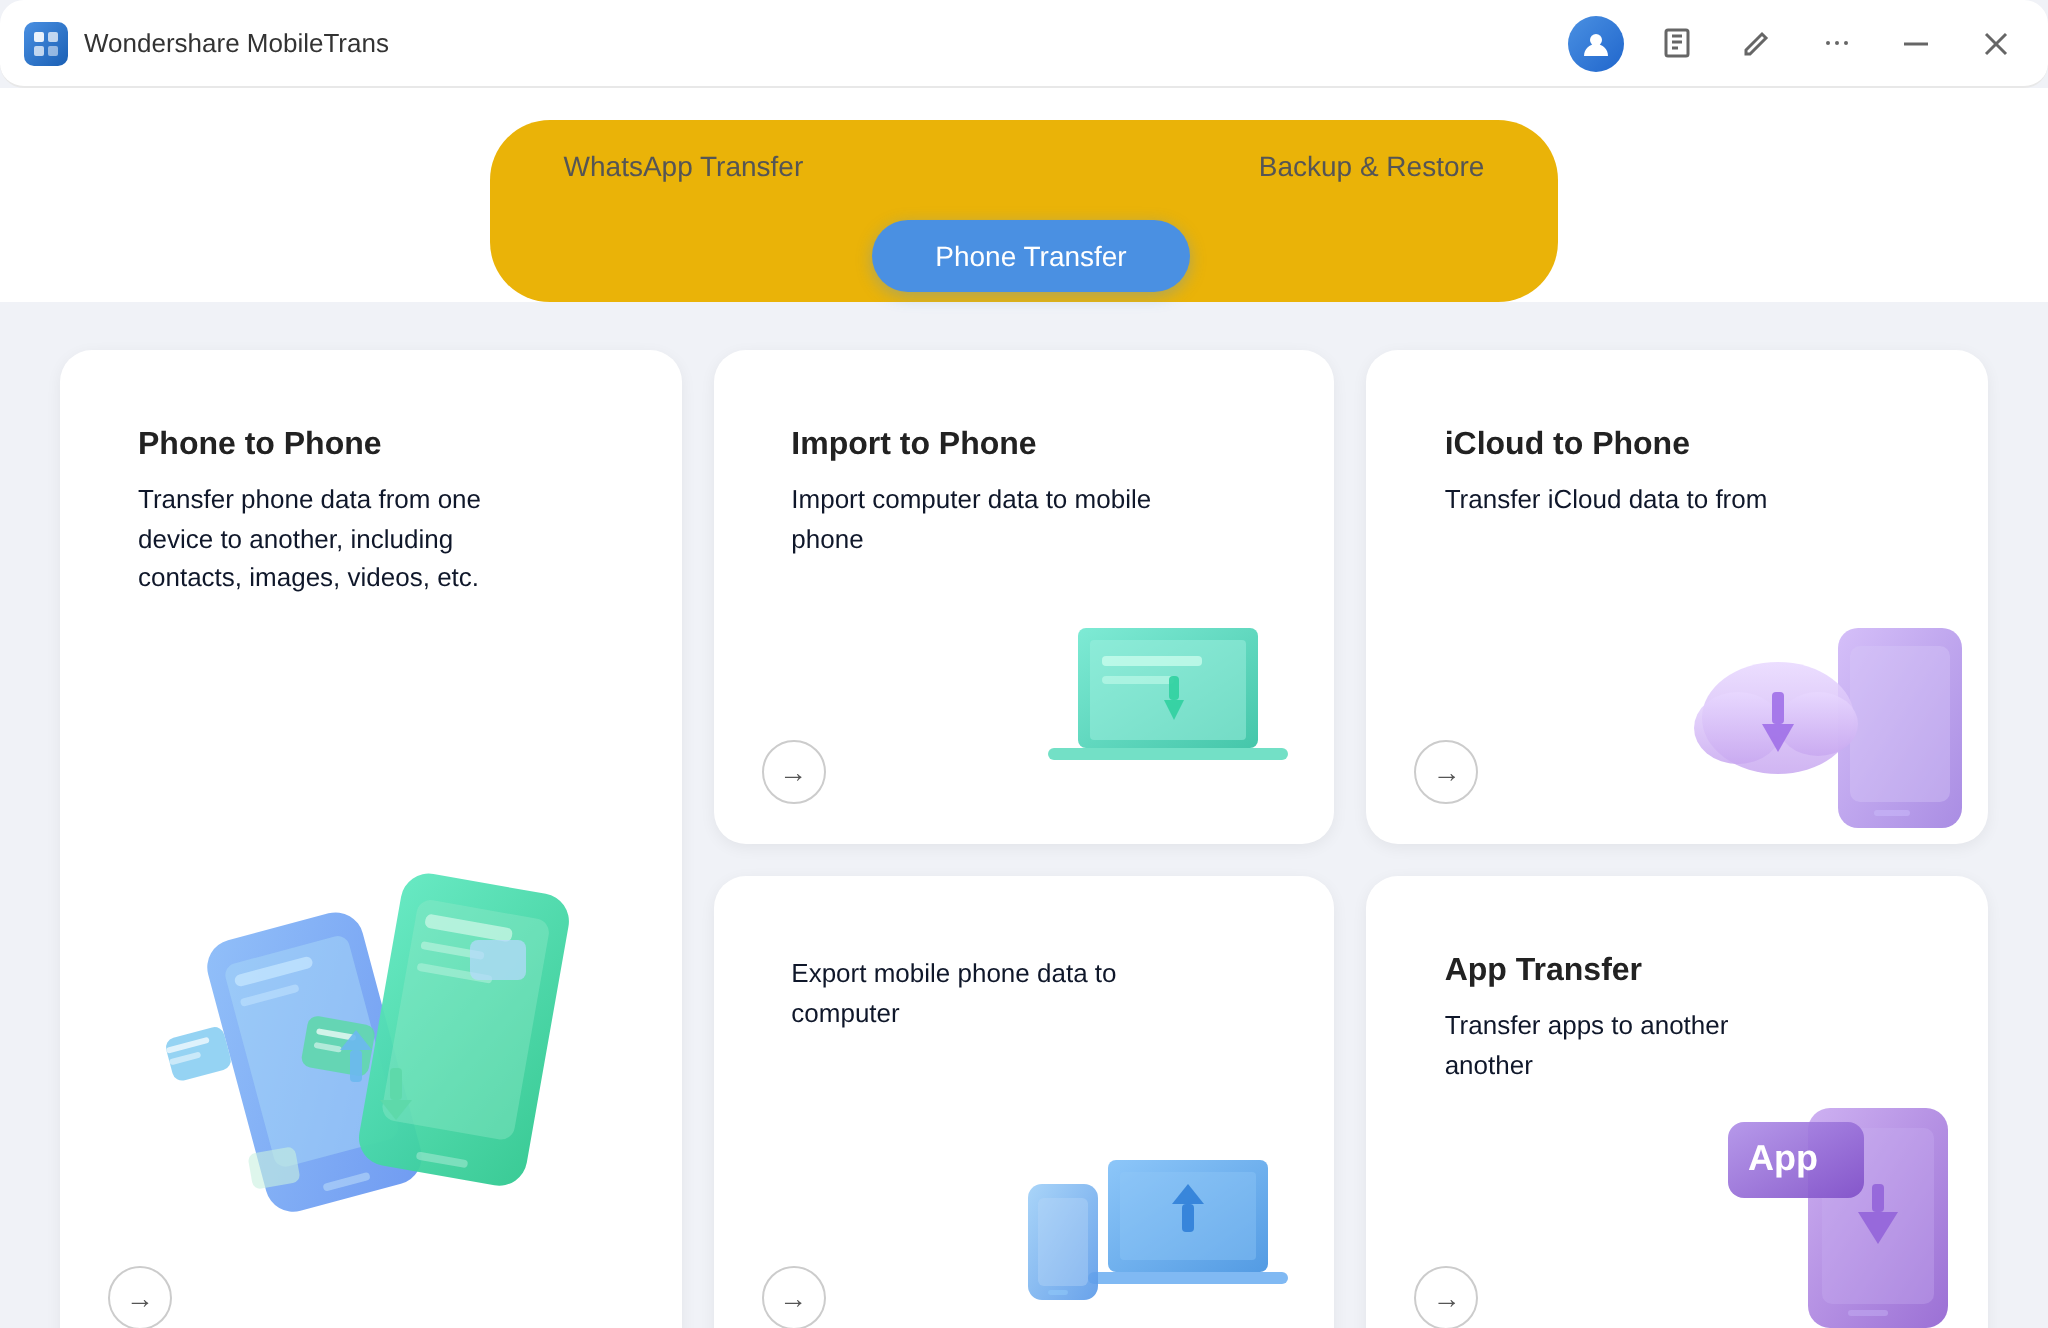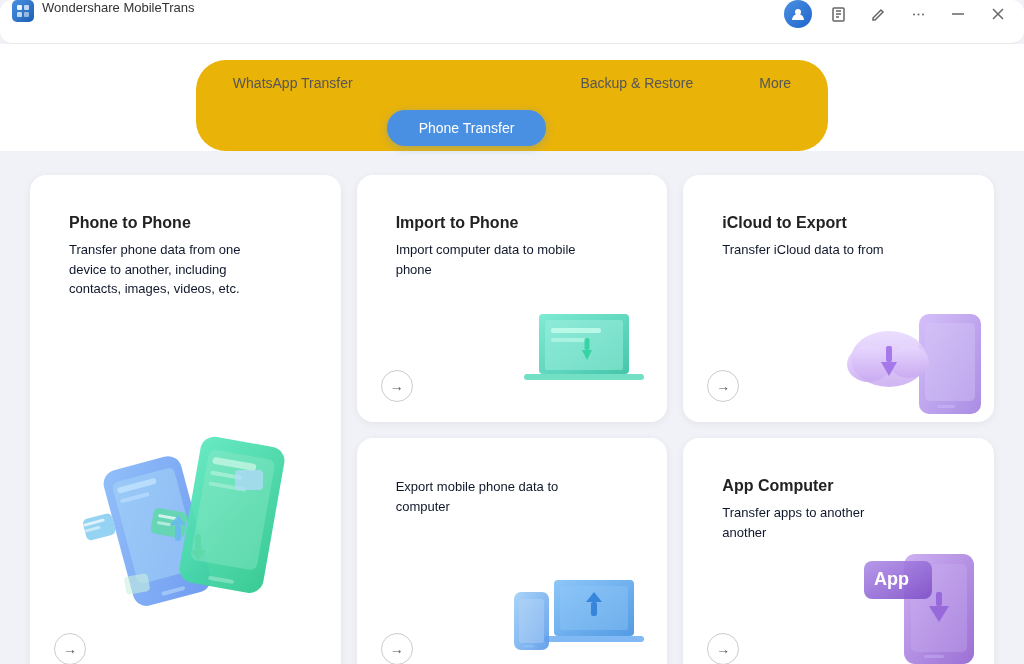--- a/index.html
+++ b/index.html
@@ -11,20 +11,21 @@
       overflow: hidden;
       position: relative;
       user-select: none;
     }
 
     
     .titlebar {
       background: #ffffff;
       height: 44px;
       display: flex;
+      align-items: center;
       padding: 0 12px;
       border-bottom: 1px solid #e8e8e8;
       position: relative;
       border-radius: 12px;
     }
     .titlebar-logo {
       width: 22px;
       height: 22px;
       background: linear-gradient(135deg, #4a90e2, #1a5fb4);
       border-radius: 5px;
@@ -209,21 +210,20 @@
         </svg>
     </div>
   </div>
 </div>
 
 <div class="nav-container">
   <div class="nav-tabs">
     <div class="nav-tab">WhatsApp Transfer</div>
     <div class="nav-tab active">Phone Transfer</div>
     <div class="nav-tab">Backup &amp; Restore</div>
-    <div class="nav-tab">More</div>
   </div>
 </div>
 
 <div class="main-content">
 
   <div class="card card-large">
     <div class="card-title">Phone to Phone</div>
     <div class="card-desc">Transfer phone data from one device to another, including contacts, images, videos, etc.</div>
     <div class="card-arrow">→</div>
 
@@ -304,21 +304,21 @@
           <linearGradient id="tealLaptop" x1="0" y1="0" x2="1" y2="1">
             <stop offset="0%" stop-color="#70e8d0"></stop>
             <stop offset="100%" stop-color="#30c0a0"></stop>
           </linearGradient>
         </defs>
       </svg>
     </div>
   </div>
 
   <div class="card">
-    <div class="card-title">iCloud to Export</div>
+    <div class="card-title">iCloud to Phone</div>
     <div class="card-desc">Transfer iCloud data to from</div>
     <div class="card-arrow">→</div>
     <div style="position:absolute; bottom:8px; right:5px; width:150px; height:120px;">
       <svg width="150" height="120" viewBox="0 0 150 120">
 
         <g transform="translate(70,15)">
           <rect x="10" y="5" width="62" height="100" rx="10" fill="url(#purplePhone)" opacity="0.9"></rect>
           <rect x="16" y="14" width="50" height="78" rx="5" fill="#d8c8f8" opacity="0.4"></rect>
           <rect x="28" y="96" width="18" height="3" rx="1.5" fill="#c8b8f8" opacity="0.6"></rect>
         </g>
@@ -373,21 +373,21 @@
           <linearGradient id="phoneBlue2" x1="0" y1="0" x2="1" y2="1">
             <stop offset="0%" stop-color="#a0d0f8"></stop>
             <stop offset="100%" stop-color="#5898e8"></stop>
           </linearGradient>
         </defs>
       </svg>
     </div>
   </div>
 
   <div class="card">
-    <div class="card-title">App Computer</div>
+    <div class="card-title">App Transfer</div>
     <div class="card-desc">Transfer apps to another another</div>
     <div class="card-arrow">→</div>
     <div style="position:absolute; bottom:19px; right:5px; width:155px; height:125px;">
       <svg width="155" height="125" viewBox="0 0 155 125">
 
         <g transform="translate(60,5)">
           <rect x="10" y="8" width="70" height="110" rx="11" fill="url(#purplePhone2)" opacity="0.9"></rect>
           <rect x="17" y="18" width="56" height="88" rx="5" fill="#c8b0f0" opacity="0.35"></rect>
           <rect x="30" y="109" width="20" height="3" rx="1.5" fill="#c0a8f0" opacity="0.6"></rect>
         </g>

